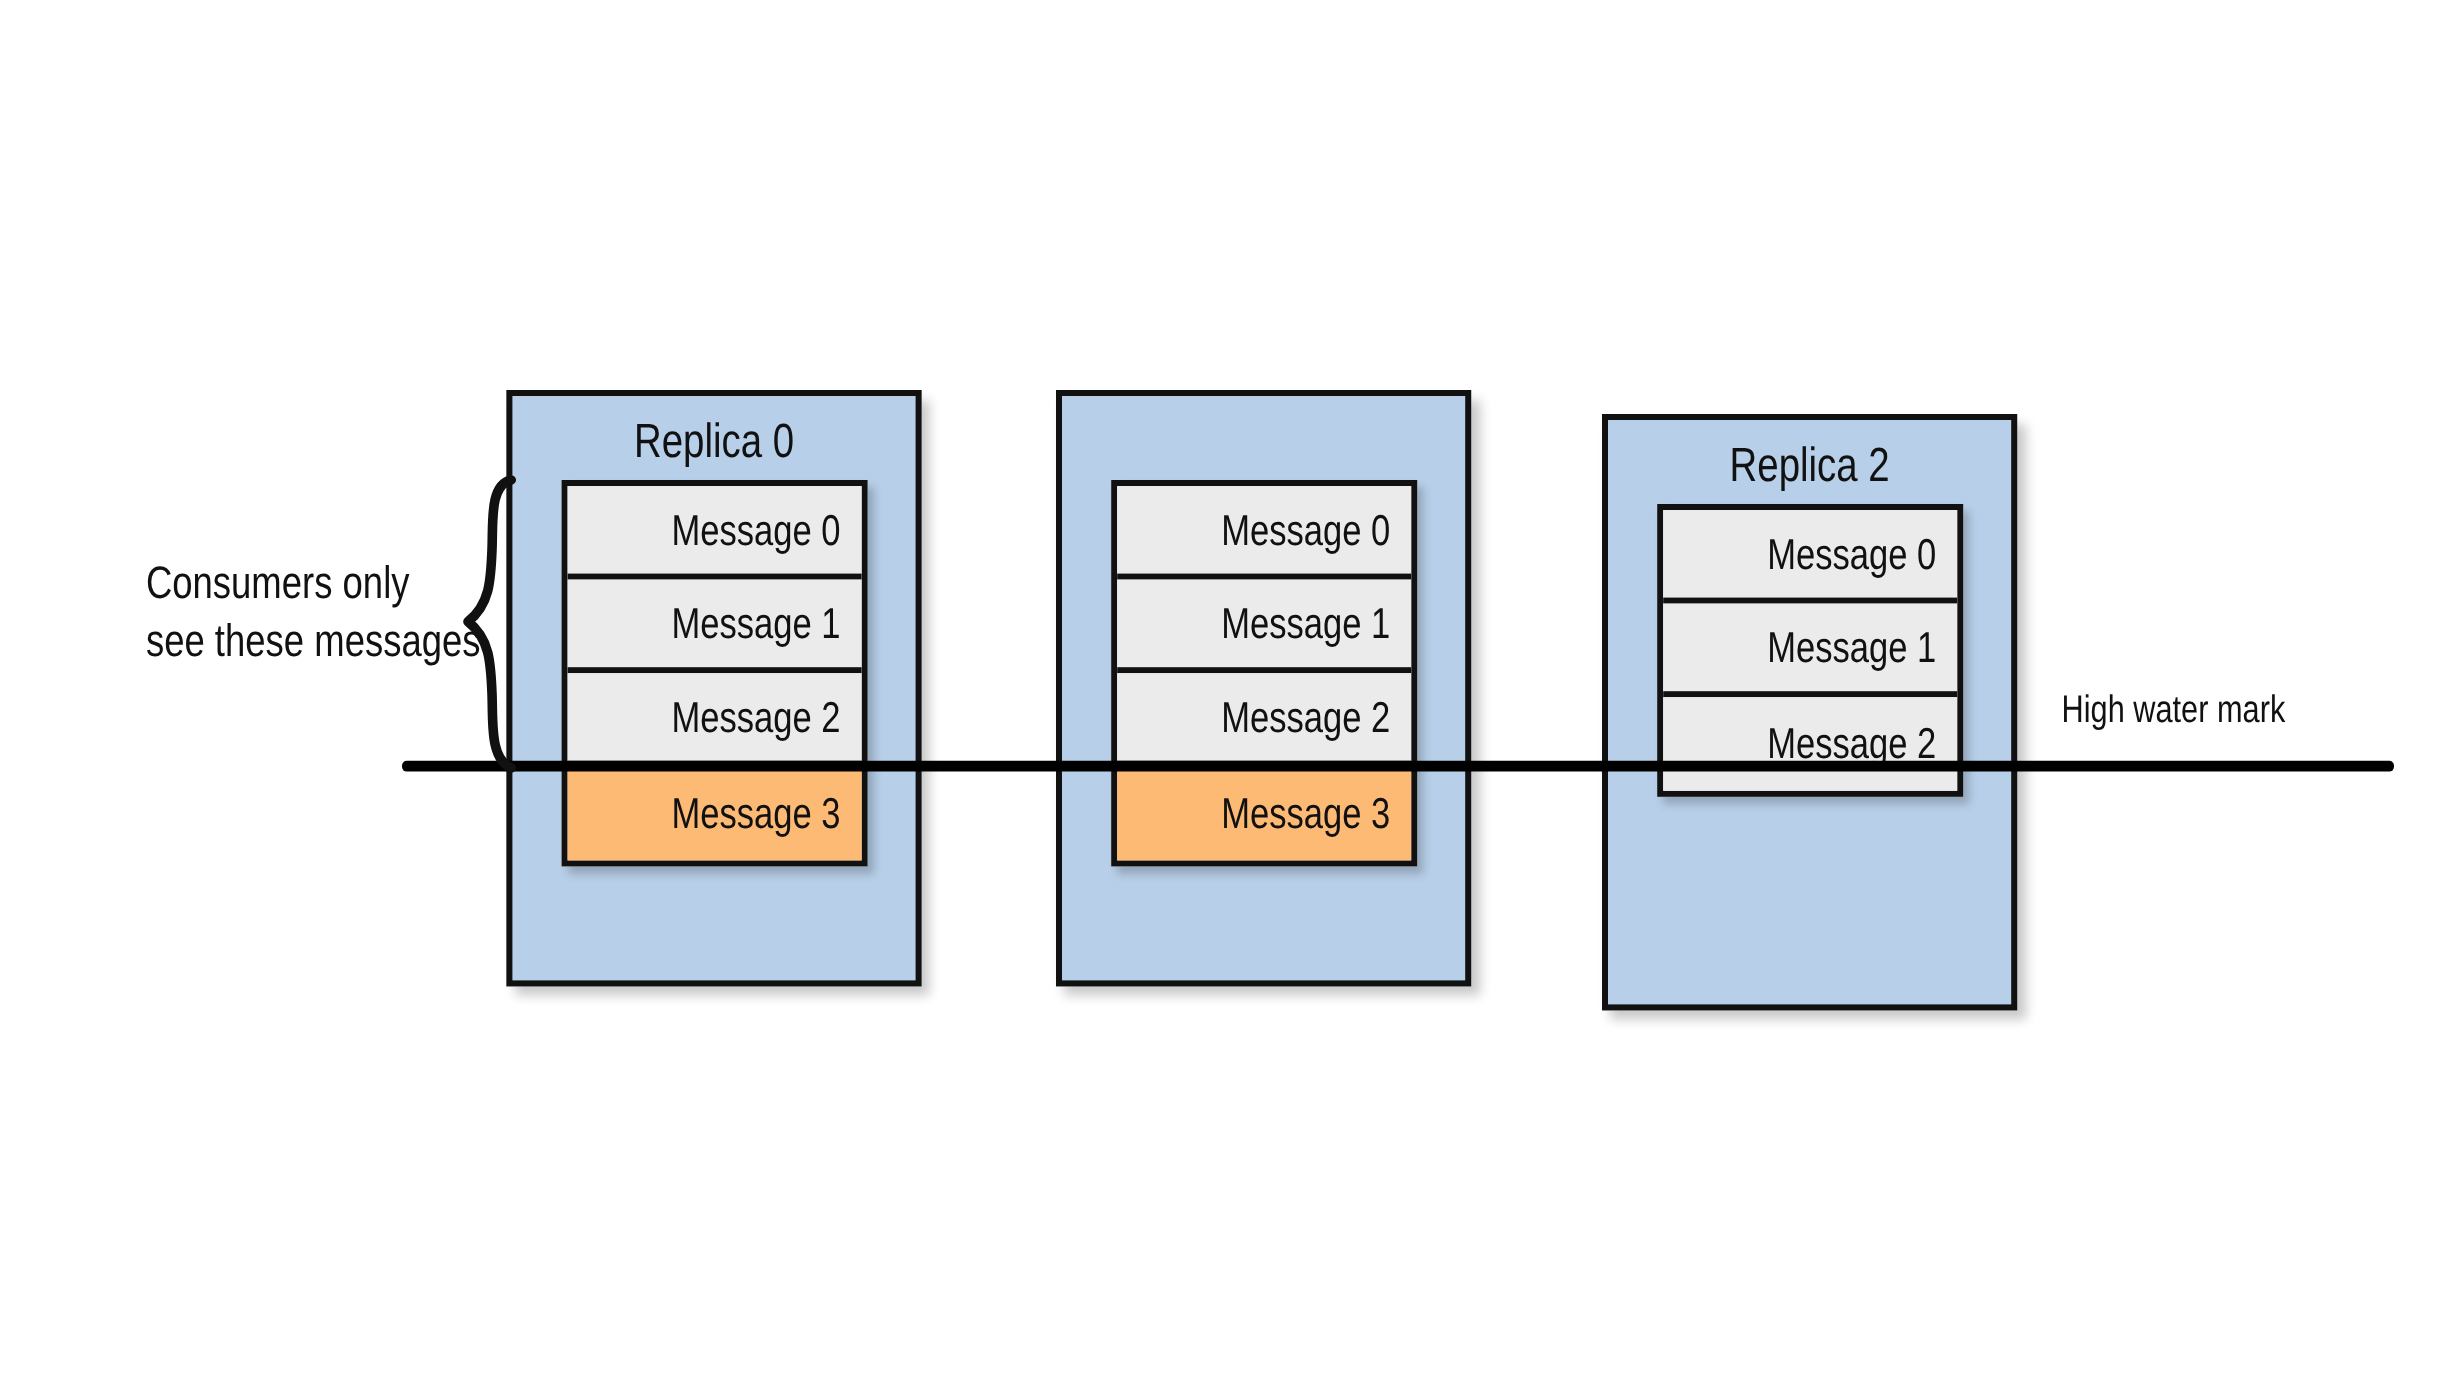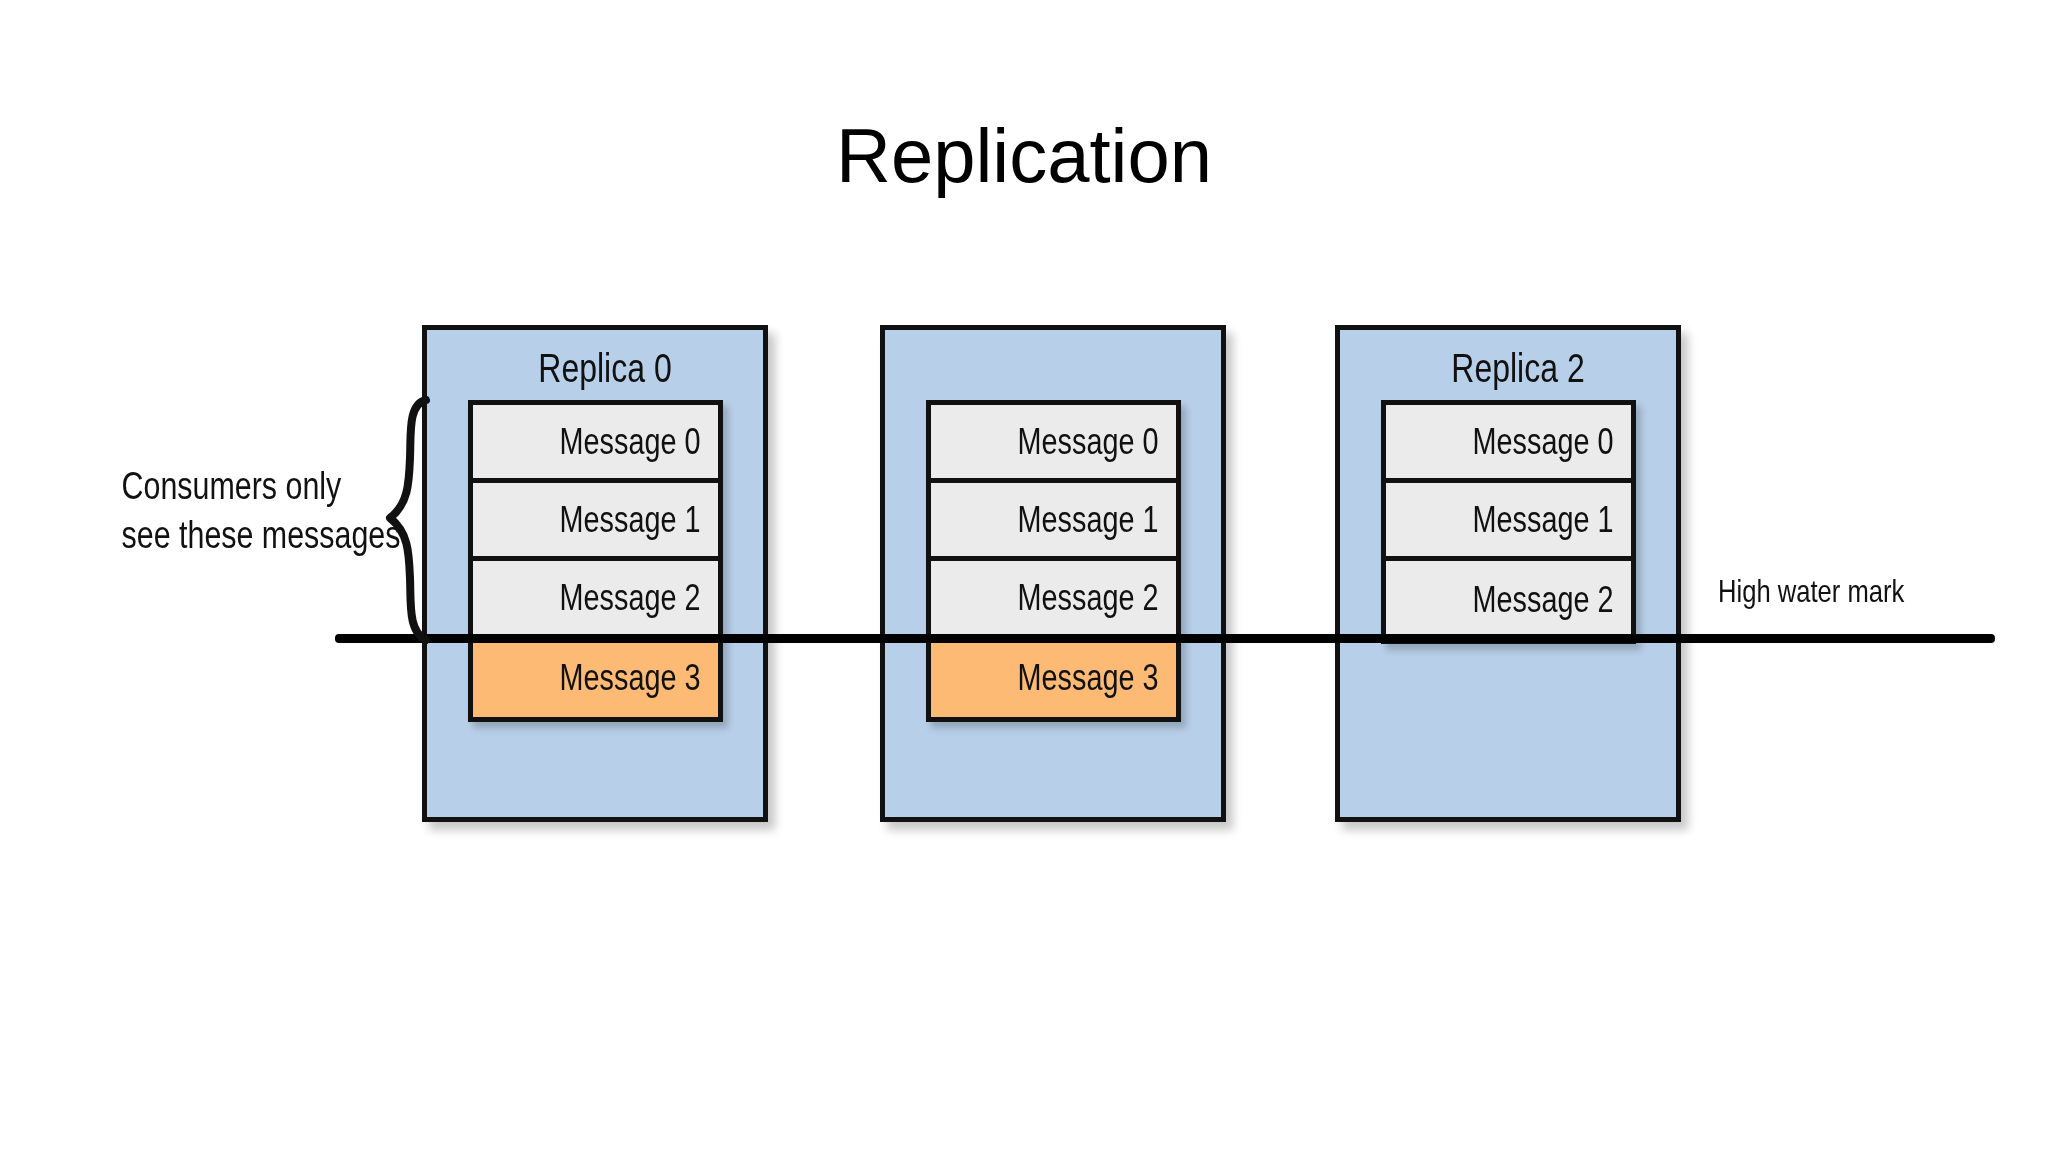--- a/index.html
+++ b/index.html
@@ -55,21 +55,20 @@
   }
   .replica-title {
     position: absolute;
     left: 0;
     top: 16px;
     width: 100%;
     text-align: center;
     font-size: 40px;
     color: #111111;
     line-height: 1.1;
-    padding-left: 10px;
   }
 
   
   .msg-stack {
     position: absolute;
     left: 41px;
     top: 70px;
     width: 255px;
     border: 5px solid #111111;
     box-sizing: border-box;
@@ -137,21 +136,20 @@
   }
   #consumers-label .cond {
     transform-origin: right center;
   }
 </style>
 </head>
 <body>
 
 <div id="stage">
 
-  <div id="title">Replication</div>
 
   <div id="replicas-container">
       <div class="replica" style="left: 422px; width: 346px;">
         <div class="replica-title">
           <span class="cond">Replica 0</span>
         </div>
         <div class="msg-stack">
           <div class="msg">
             <span class="cond">Message 0</span>
           </div>
@@ -175,21 +173,21 @@
             <span class="cond">Message 1</span>
           </div>
           <div class="msg">
             <span class="cond">Message 2</span>
           </div>
           <div class="msg beyond">
             <span class="cond">Message 3</span>
           </div>
         </div>
       </div>
-      <div class="replica" style="left: 1335px; width: 346px;">
+      <div class="replica" style="left: 1335px; width: 346px; margin-top: 20px;">
         <div class="replica-title">
           <span class="cond">Replica 2</span>
         </div>
         <div class="msg-stack">
           <div class="msg">
             <span class="cond">Message 0</span>
           </div>
           <div class="msg">
             <span class="cond">Message 1</span>
           </div>

